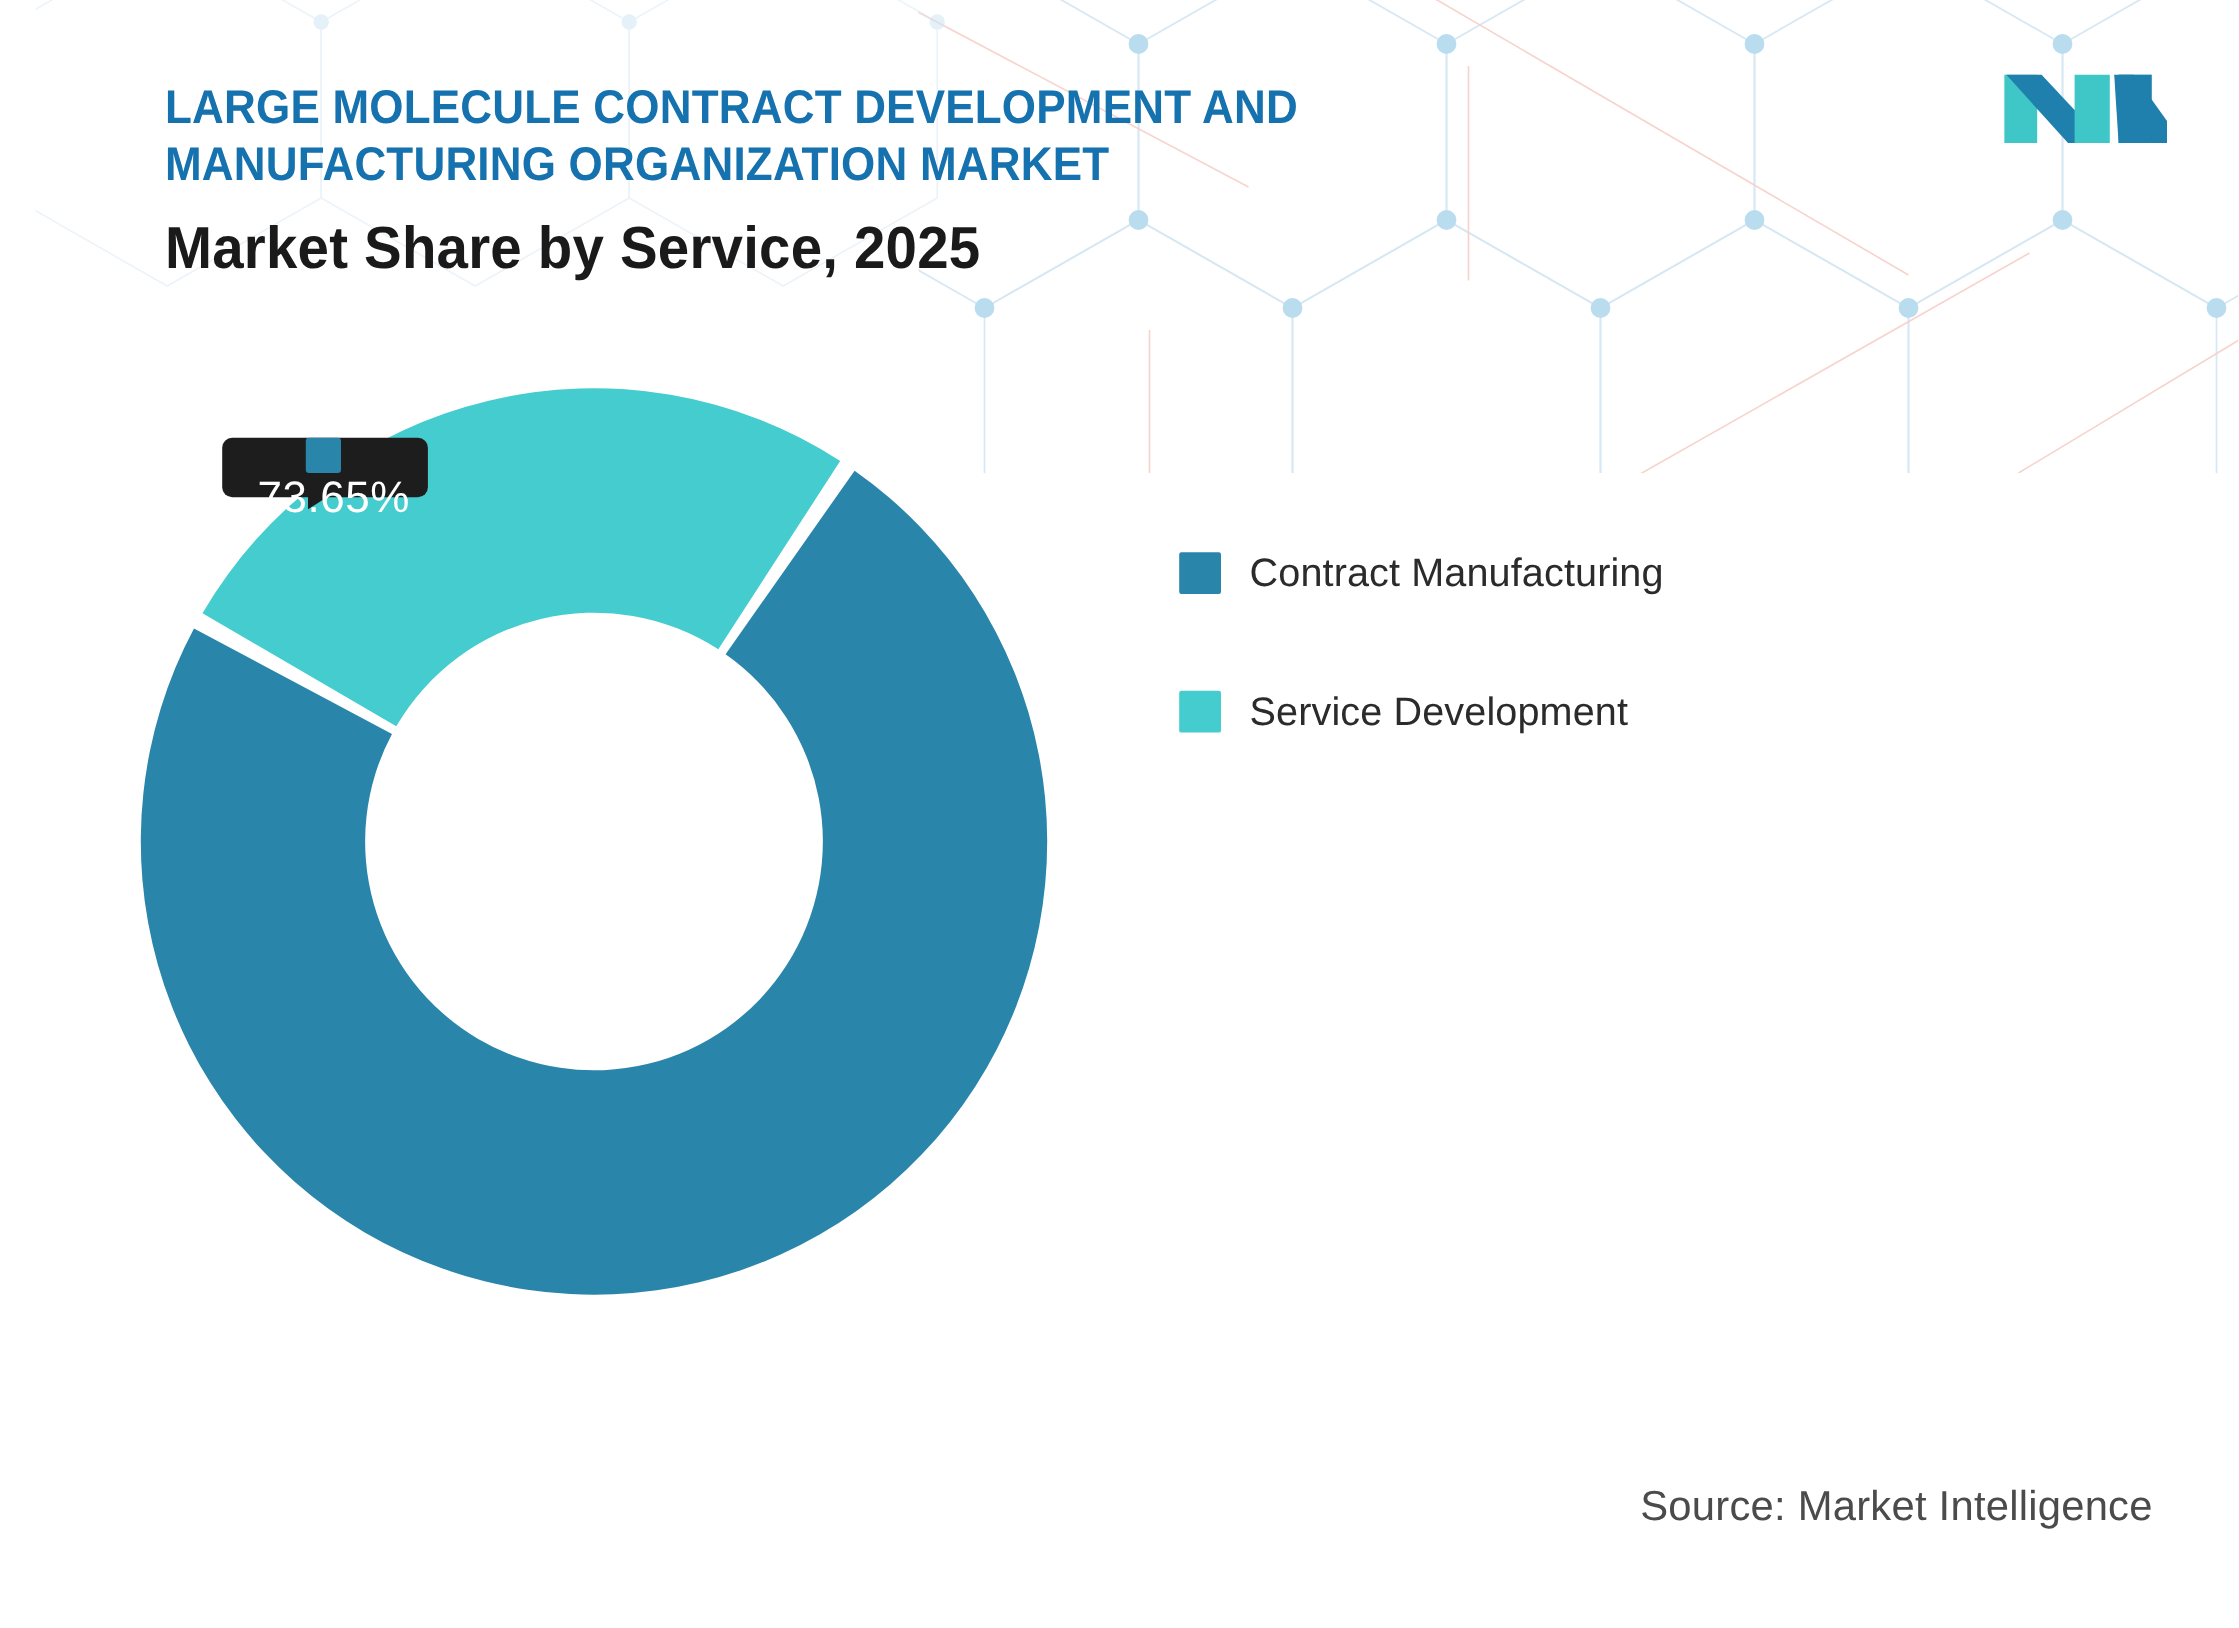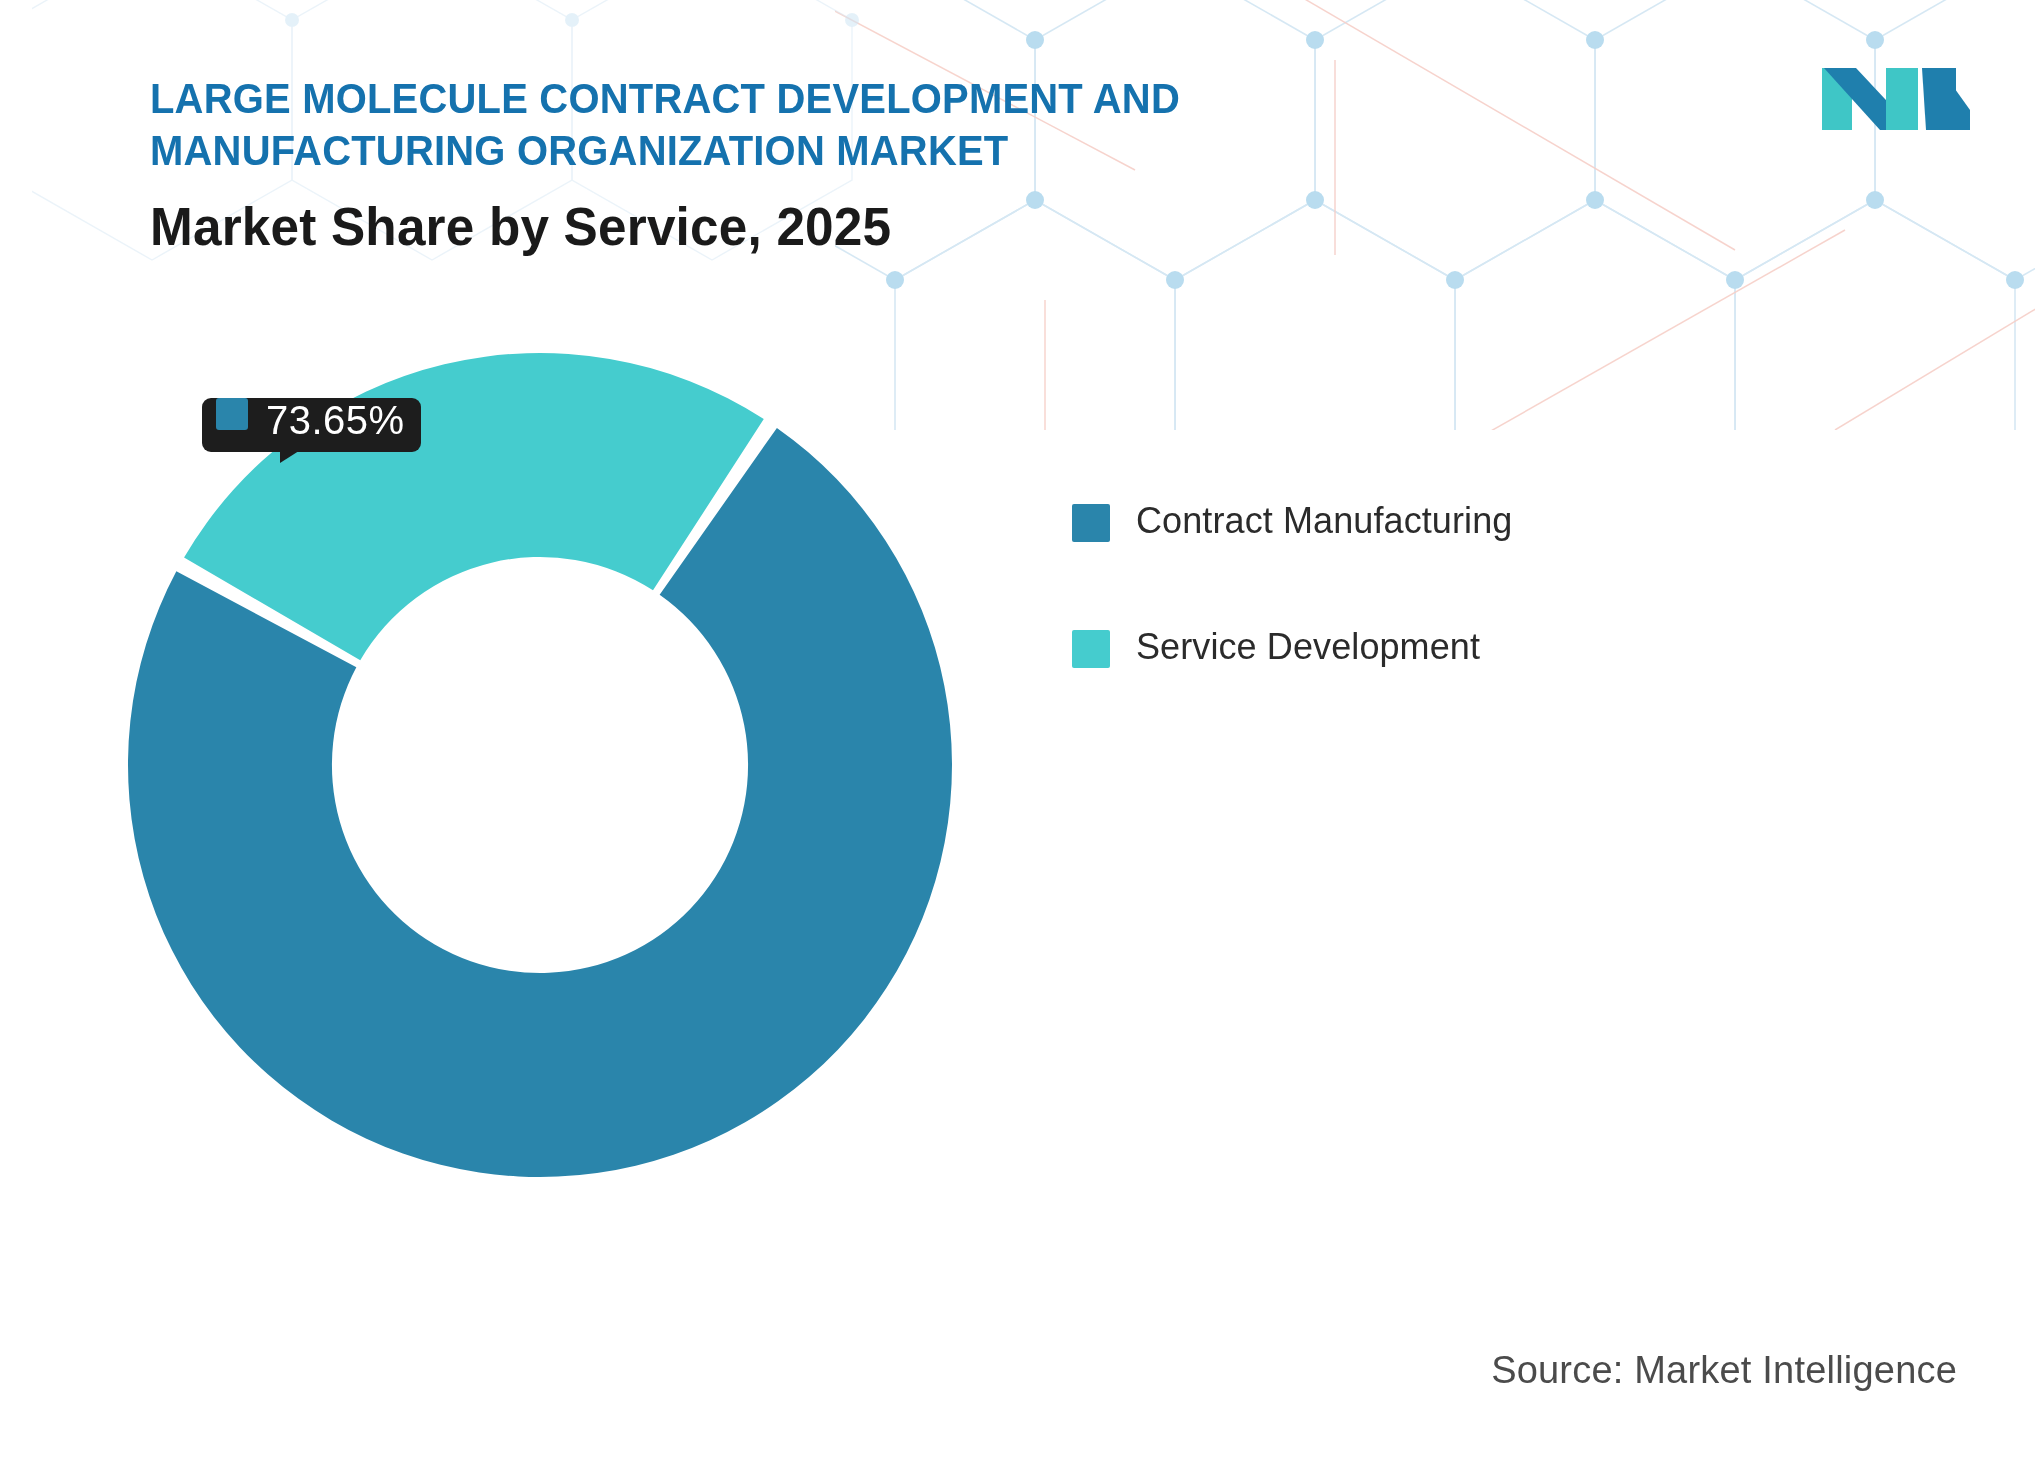--- a/index.html
+++ b/index.html
@@ -40,37 +40,38 @@
   #logo{position:absolute;left:1790px;top:58px;width:148px;height:82px;}
 
   
   #chart-area{position:absolute;left:0px;top:330px;width:960px;height:900px;}
   #donut{position:absolute;left:0;top:0;width:960px;height:900px;}
 
   
   #tooltip{
     position:absolute;left:170px;top:398px;height:54px;
     background:#1d1d1d;border-radius:9px;
-    display:flex;padding:0 16px 0 14px;
+    display:flex;align-items:center;padding:0 16px 0 14px;
     box-sizing:border-box;
+    flex-direction:column;
   }
   #tooltip-swatch{width:32px;height:32px;background:#2a85ab;border-radius:3px;flex:0 0 auto;}
   #tooltip-value{
     color:#ffffff;font-size:40px;font-weight:400;margin-left:18px;
     font-family:"Liberation Sans",sans-serif;letter-spacing:.5px;white-space:nowrap;
   }
   #tooltip-tail{
     position:absolute;left:248px;top:449px;width:0;height:0;
     border-left:0 solid transparent;border-top:14px solid #1d1d1d;
     border-right:22px solid transparent;
   }
 
   
   #legend{position:absolute;left:1040px;top:500px;width:700px;}
-  .legend-row{display:flex;align-items:flex-end;height:42px;margin-bottom:84px;}
+  .legend-row{display:flex;align-items:center;height:42px;margin-bottom:84px;}
   .legend-swatch{width:38px;height:38px;flex:0 0 auto;border-radius:2px;}
   .legend-label{
     margin-left:26px;font-size:36px;color:#2b2b2b;
     font-family:"Liberation Sans",sans-serif;white-space:nowrap;letter-spacing:.1px;
   }
 
   
   #source{
     position:absolute;right:78px;bottom:88px;
     font-size:38px;color:#4b4b4b;

